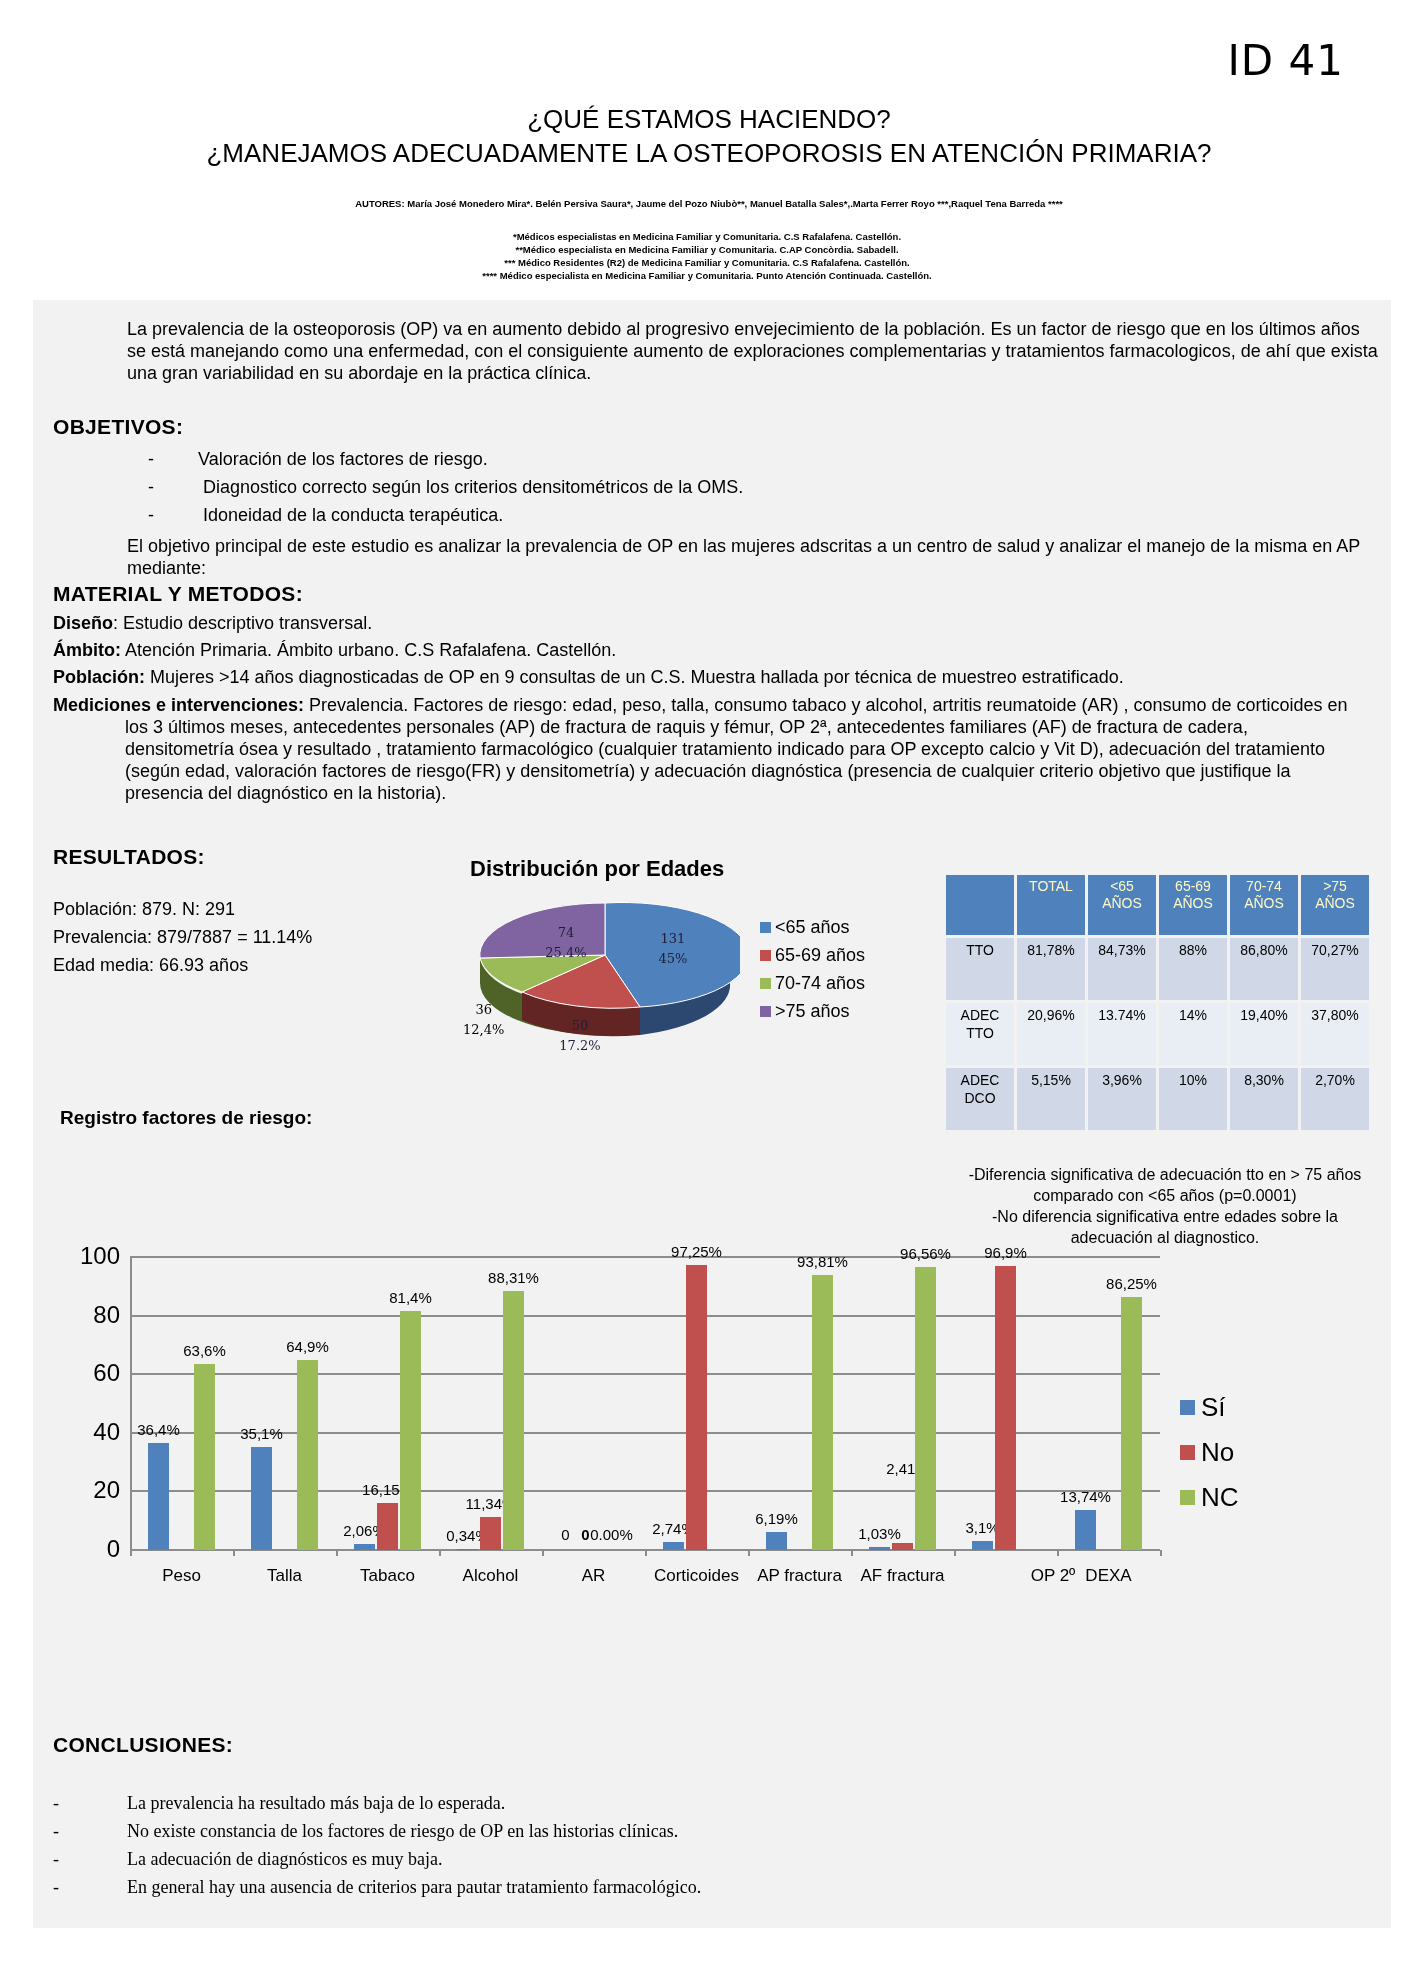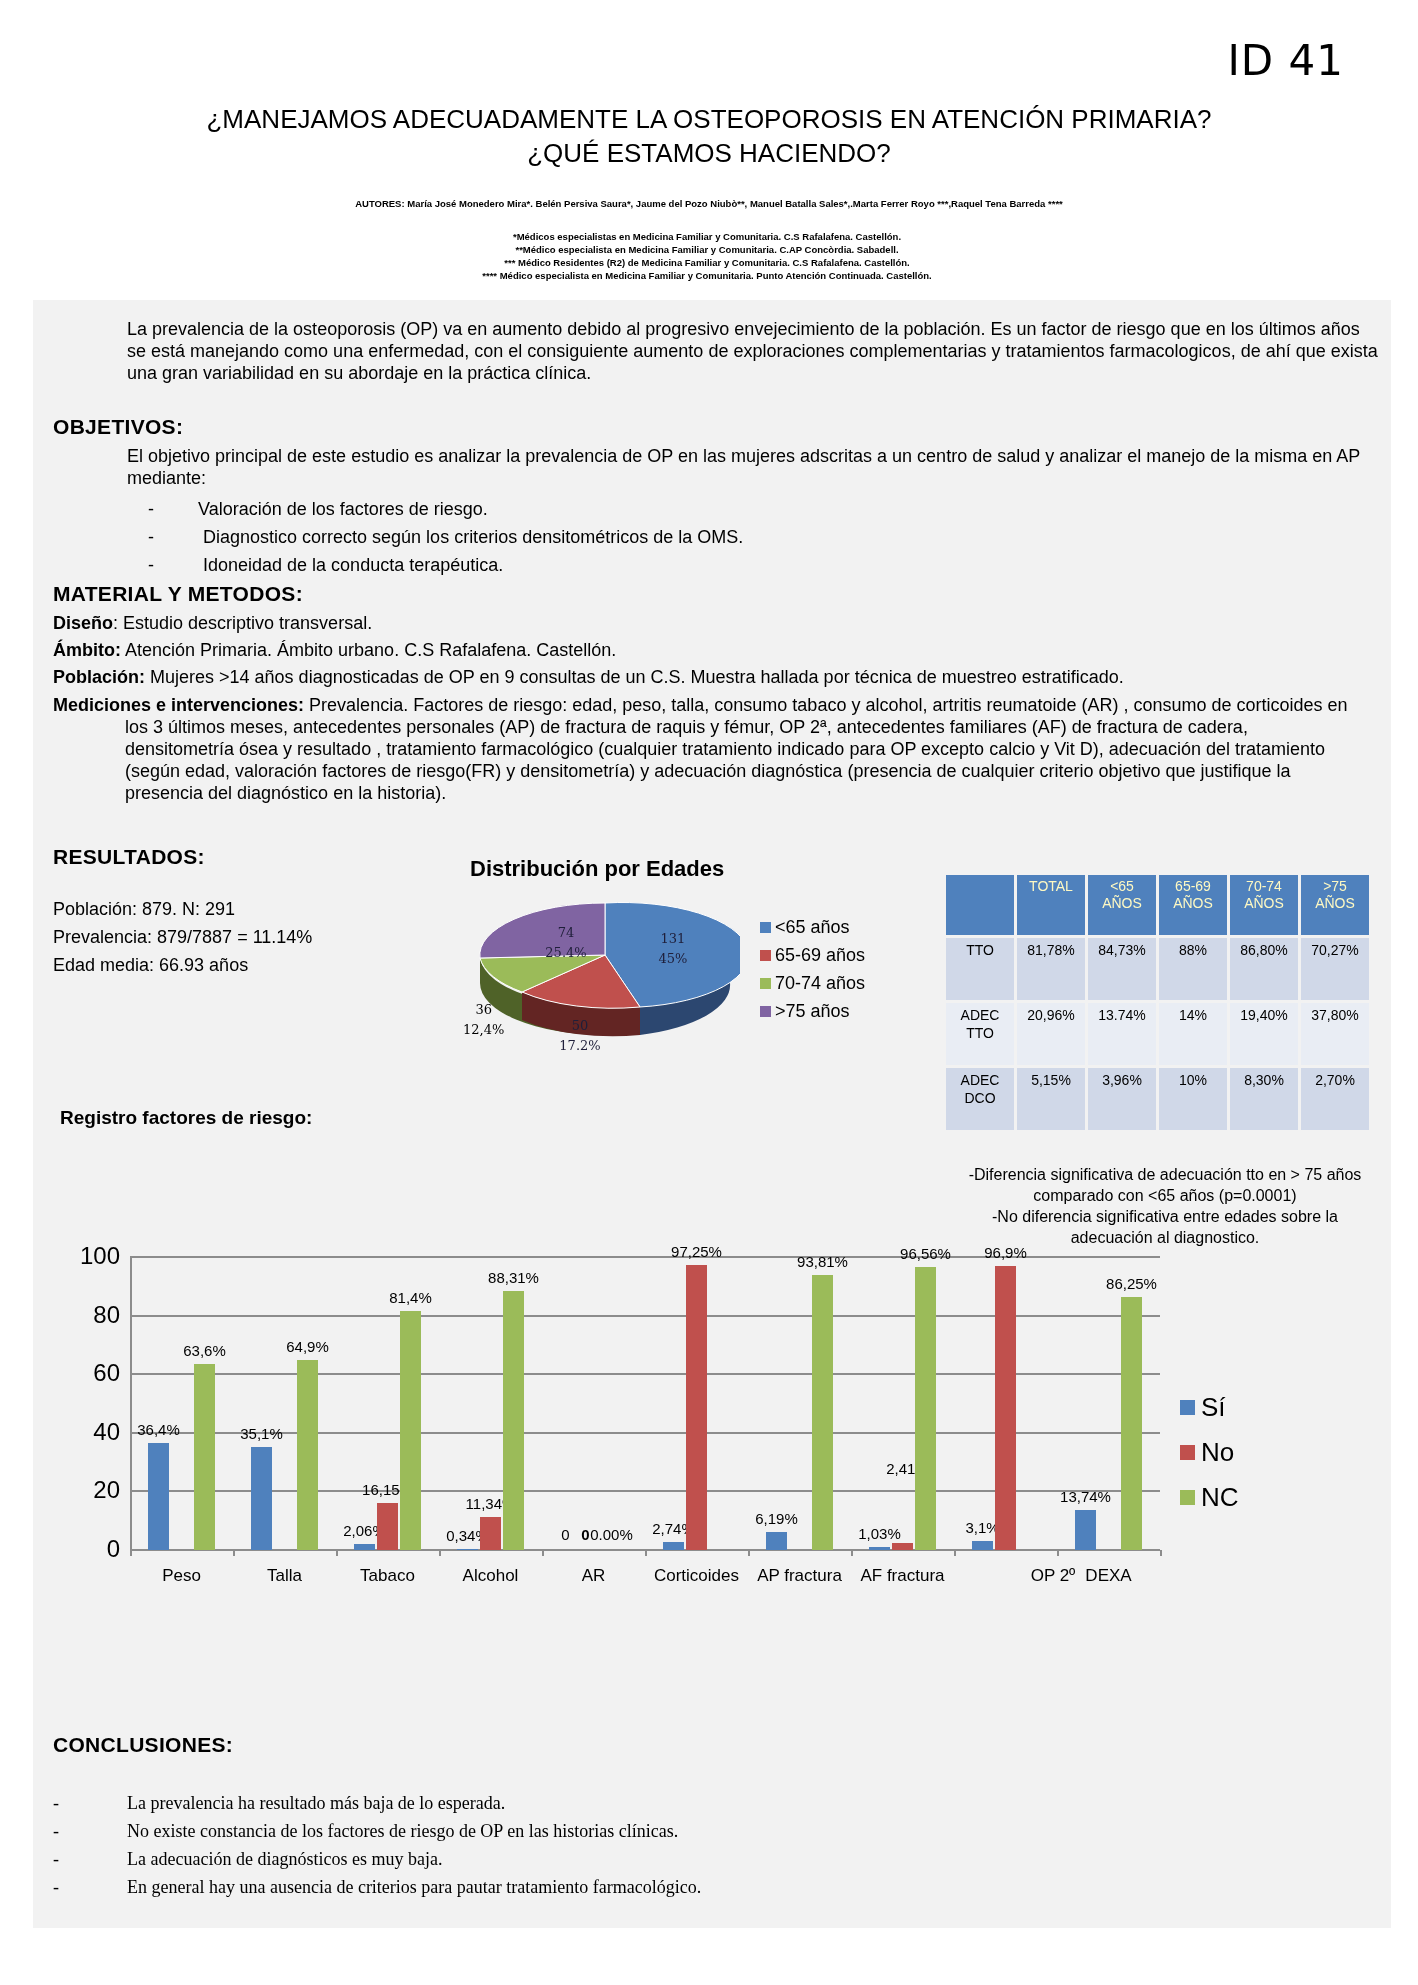--- a/index.html
+++ b/index.html
@@ -35,45 +35,45 @@
   .barlbl { position:absolute; font-size:15px; white-space:nowrap; transform:translateX(-50%); }
   .xlabel { position:absolute; font-size:17px; text-align:center; transform:translateX(-50%); white-space:nowrap; }
   .cleg { display:flex; align-items:center; font-size:26px; height:45px; }
   .cleg .swatch { width:15px; height:15px; margin-right:6px; }
 </style>
 </head>
 <body>
 
 <div class="abs id-label">ID 41</div>
 <div class="abs title">
+  <div>¿QUÉ ESTAMOS HACIENDO?</div>
   <div>¿MANEJAMOS ADECUADAMENTE  LA OSTEOPOROSIS EN ATENCIÓN PRIMARIA?</div>
-  <div>¿QUÉ ESTAMOS HACIENDO?</div>
 </div>
 <div class="abs authors">AUTORES: María José  Monedero Mira*. Belén Persiva Saura*, Jaume del Pozo Niubò**, Manuel Batalla Sales*,.Marta Ferrer Royo ***,Raquel Tena Barreda ****</div>
 <div class="abs affil">
   <div>*Médicos especialistas en Medicina Familiar y Comunitaria. C.S Rafalafena. Castellón.</div>
   <div>**Médico especialista en Medicina Familiar y Comunitaria. C.AP Concòrdia. Sabadell.</div>
   <div>*** Médico Residentes (R2) de Medicina Familiar y Comunitaria. C.S Rafalafena. Castellón.</div>
   <div>**** Médico especialista en Medicina Familiar y Comunitaria. Punto Atención Continuada. Castellón.</div>
 </div>
 
 <div class="abs panel"></div>
 
 <div class="abs" style="left:53px; top:312px; width:1330px;">
   <div class="p" style="padding-left:74px; margin-top:6px;">La prevalencia de la osteoporosis (OP) va en aumento debido al progresivo envejecimiento de la población. Es un factor de riesgo que en los últimos años se está manejando como una enfermedad, con el consiguiente aumento de exploraciones complementarias y tratamientos farmacologicos, de ahí que exista una gran variabilidad en su abordaje en la práctica clínica.</div>
 </div>
 
 <div class="abs" style="left:53px; top:415px; width:1330px;">
   <div class="h2">OBJETIVOS:</div>
-  <div class="p" style="padding-left:74px; margin-top:6px;"> El objetivo principal de este estudio es analizar la prevalencia de OP en las mujeres adscritas a un centro de salud y analizar el manejo de la misma en AP mediante:</div>
   <div class="p" style="margin-top:6px; line-height:28px;">
     <div><span class="bul-dash" style="padding-left:95px;width:50px;">-</span><span>Valoración de los factores de riesgo.</span></div>
     <div><span class="bul-dash" style="padding-left:95px;width:50px;">-</span><span> Diagnostico correcto según los criterios densitométricos de la OMS.</span></div>
     <div><span class="bul-dash" style="padding-left:95px;width:50px;">-</span><span> Idoneidad de la conducta terapéutica.</span></div>
   </div>
+  <div class="p" style="padding-left:74px; margin-top:6px;"> El objetivo principal de este estudio es analizar la prevalencia de OP en las mujeres adscritas a un centro de salud y analizar el manejo de la misma en AP mediante:</div>
 </div>
 
 <div class="abs" style="left:53px; top:582px; width:1330px;">
   <div class="h2">MATERIAL Y METODOS:</div>
   <div class="p" style="margin-top:4px; line-height:27px;">
     <b class="k">Diseño</b><span>: </span><span>Estudio descriptivo transversal.</span>
   </div>
   <div class="p" style="line-height:27px;">
     <b class="k">Ámbito:</b><span> </span><span>Atención Primaria. Ámbito urbano. C.S Rafalafena. Castellón.</span>
   </div>

